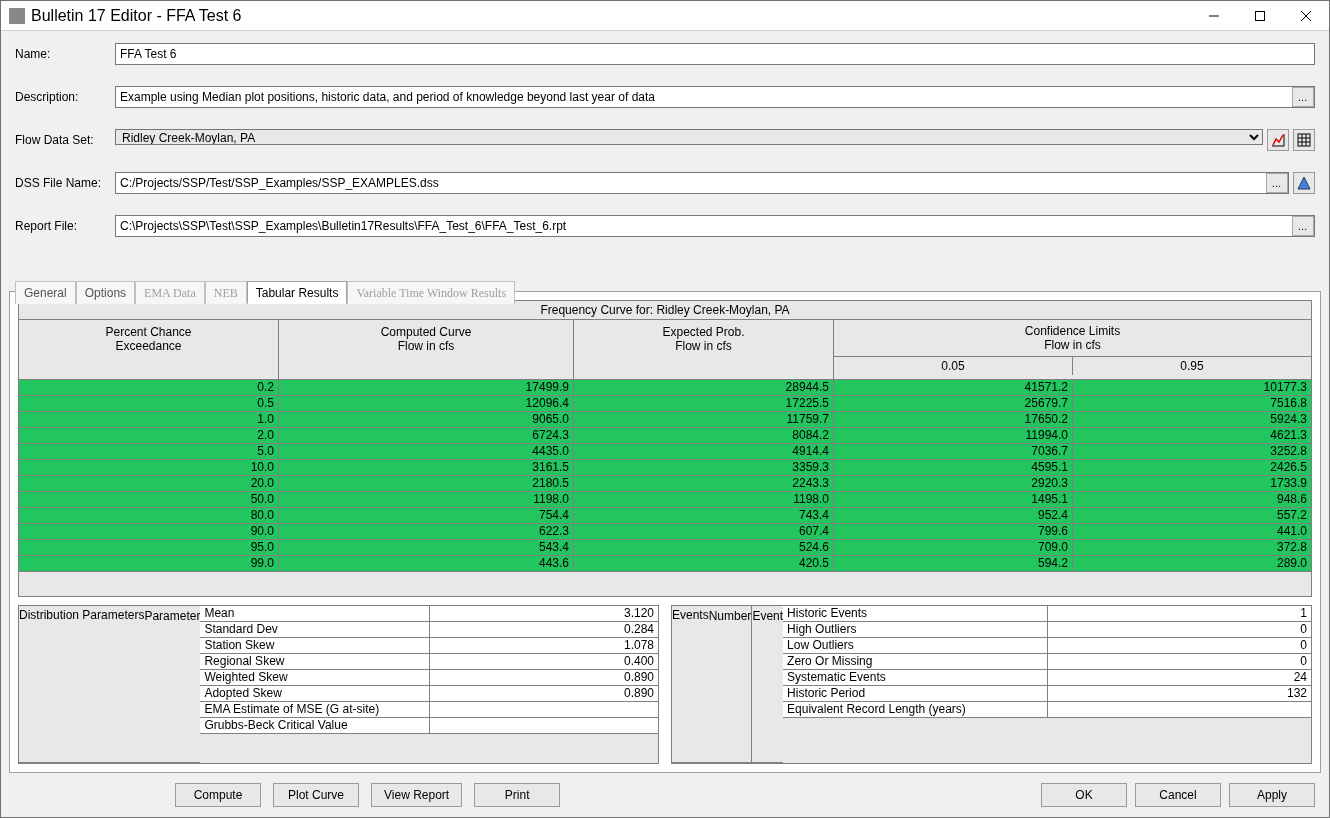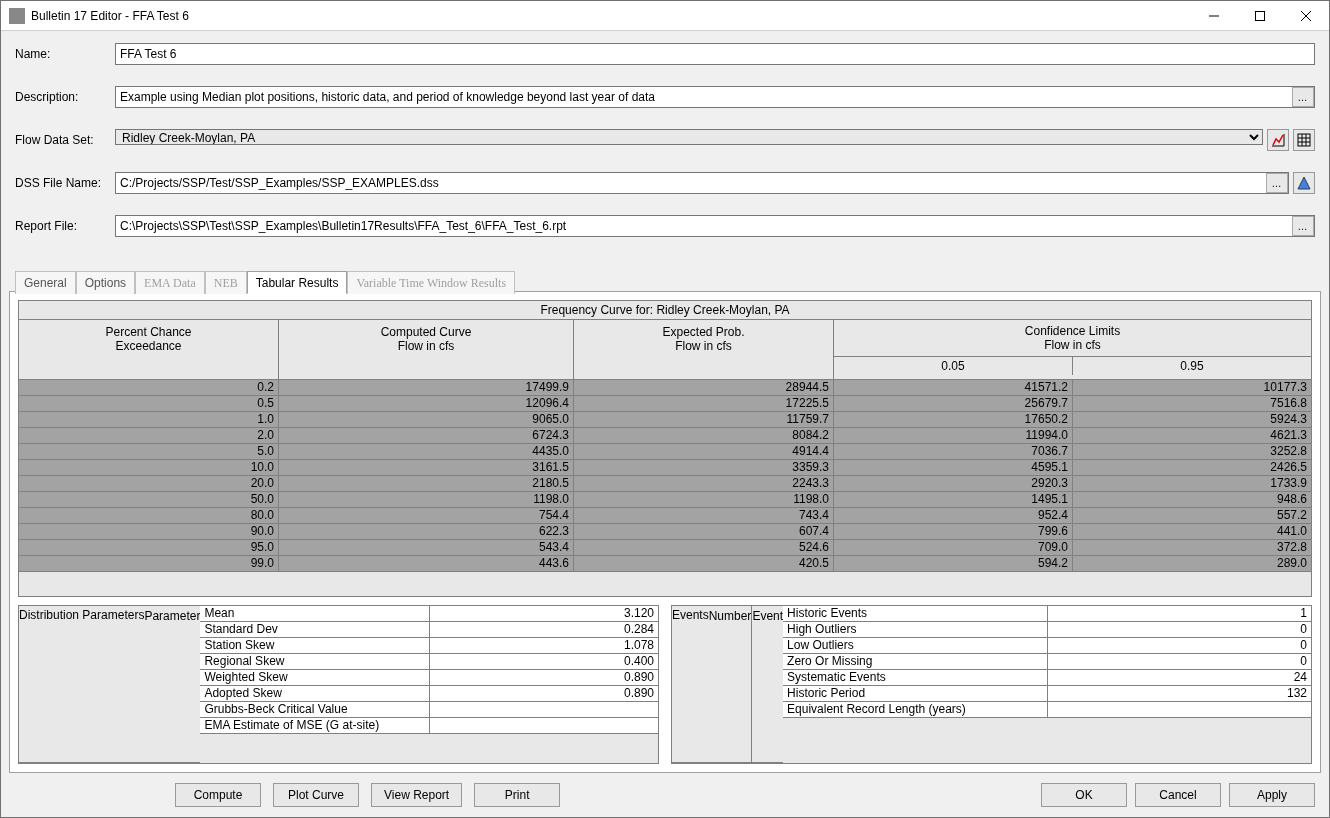--- a/index.html
+++ b/index.html
@@ -25,21 +25,21 @@
     display: flex;
     align-items: center;
     padding: 0 0 0 8px;
     border-bottom: 1px solid #d0d0d0;
   }
   .titlebar .app-icon {
     width: 16px; height: 16px;
     margin-right: 6px;
     background: #888;
   }
-  .titlebar .title-text { flex: 1; font-size: 12px; }
+  .titlebar .title-text { flex: 1; font-size: 16px; }
   .titlebar .win-controls { display: flex; }
   .win-btn {
     width: 46px; height: 30px;
     display: flex; align-items: center; justify-content: center;
     font-family: "Segoe UI Symbol", sans-serif;
     font-size: 10px;
   }
 
   .form-area {
     padding: 12px 14px 6px 14px;
@@ -109,21 +109,21 @@
   }
   .tab {
     padding: 4px 8px 3px 8px;
     border: 1px solid #c0c0c0;
     border-bottom: none;
     background: #f6f6f6;
     margin-right: 0px;
     font-size: 12px;
     color: #555;
     position: relative;
-    top: 3px;
+    top: 13px;
     text-align: center;
   }
   .tab.disabled { color: #a0a0a0; font-family: Liberation Serif, serif; }
   .tab.active {
     background: #ffffff;
     border-color: #a0a0a0;
     color: #000;
     z-index: 2;
     border-bottom: 1px solid #fff;
   }
@@ -191,21 +191,21 @@
   }
   .conf-sub > div:last-child { border-right: none; }
 
   .freq-body {
     flex: 1;
     background: #e8e8e8;
     overflow: hidden;
   }
   .freq-row {
     display: flex;
-    background: #a3a3a3;
+    background: #22c55e;
     border-bottom: 1px solid #808080;
     height: 16px;
   }
   .freq-row > div {
     border-right: 1px solid #808080;
     padding: 0 4px 0 0;
     text-align: right;
     font-size: 12px;
     line-height: 15px;
   }
@@ -528,25 +528,25 @@
               </div>
               <div class="kv-row">
                 <div>Weighted Skew</div>
                 <div>0.890</div>
               </div>
               <div class="kv-row">
                 <div>Adopted Skew</div>
                 <div>0.890</div>
               </div>
               <div class="kv-row">
+                <div>EMA Estimate of MSE (G at-site)</div>
+                <div></div>
+              </div>
+              <div class="kv-row">
                 <div>Grubbs-Beck Critical Value</div>
-                <div></div>
-              </div>
-              <div class="kv-row">
-                <div>EMA Estimate of MSE (G at-site)</div>
                 <div></div>
               </div>
             </div>
         </div>
 
         <div class="panel events">
           <div class="panel-title">Events</div>
           <div class="kv-header">
             <div>Number</div>
             <div>Event</div>

